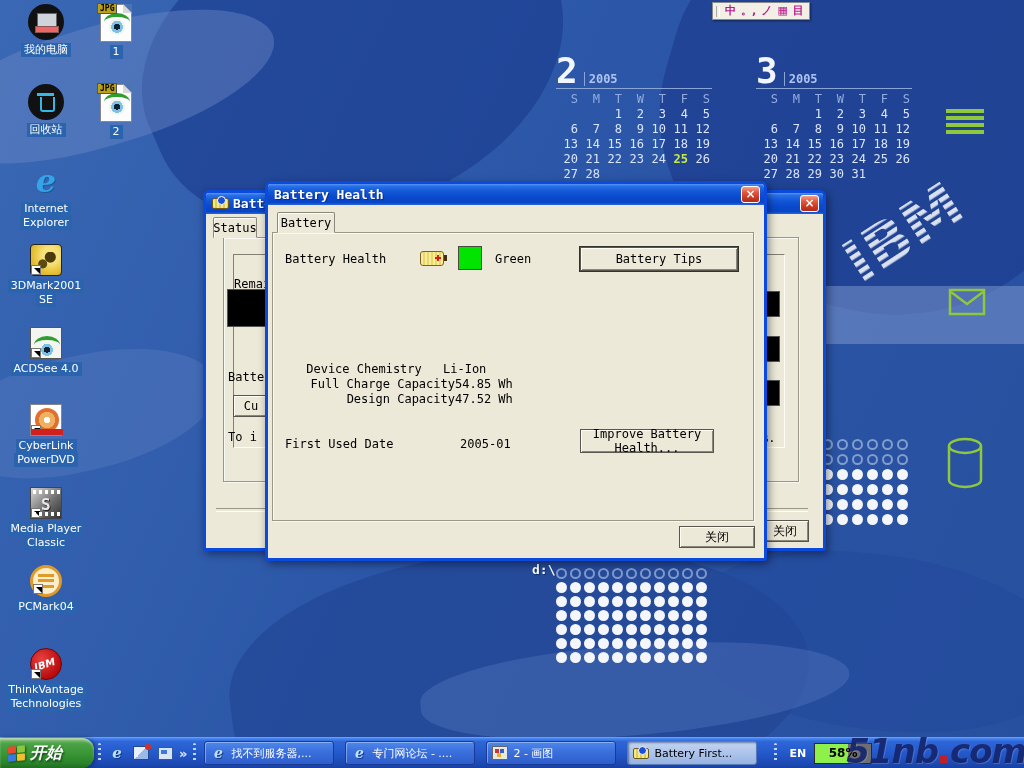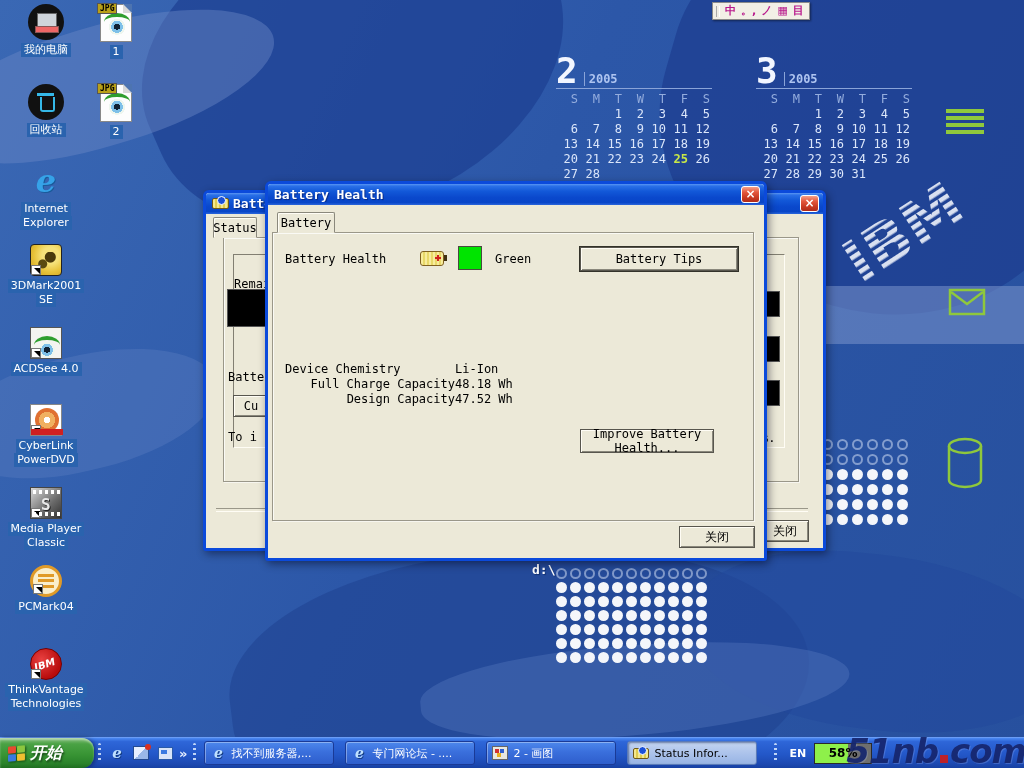--- a/index.html
+++ b/index.html
@@ -535,24 +535,28 @@
     </div>
     <div class="win-body">
       <div class="tab" style="left:9px;top:7px;width:58px;height:21px;">Battery</div>
       <div class="groupbox" style="left:4px;top:27px;width:482px;height:289px;background:#ece9d8;"></div>
       <div class="lbl mono" style="left:17px;top:47px;">Battery Health</div>
       <div class="batt-ic" style="position:absolute;left:152px;top:46px;"></div>
       <div style="position:absolute;left:190px;top:41px;width:22px;height:22px;background:#00e400;border:1px solid #4a4a40;"></div>
       <div class="lbl mono" style="left:227px;top:47px;">Green</div>
       <div class="btn" style="left:312px;top:42px;width:158px;height:24px;box-shadow:inset 1px 1px 0 #fffdf5,inset -1px -1px 0 #8a887c,0 0 0 1px #33322a;">Battery Tips</div>
       <div id="detail-rows" style="position:absolute;left:17px;top:153px;">
-          <div style="height: 15px;"><span class="mono" style="display: inline-block; width: 170px;">Device Chemistry</span><span class="mono">Li-Ion</span></div>
-          <div style="height: 15px;"><span class="mono" style="display: inline-block; width: 170px; text-align: right;">Full Charge Capacity</span><span class="mono">48.18 Wh</span></div>
+          <div style="height: 15px;"><span class="mono" style="display: inline-block; width: 158px; text-align: center;">Device Chemistry</span><span class="mono">Li-Ion</span></div>
+          <div style="height: 15px;"><span class="mono" style="display: inline-block; width: 170px; text-align: right;">Full Charge Capacity</span><span class="mono">54.85 Wh</span></div>
           <div style="height: 15px; text-align: right;"><span class="mono" style="display: inline-block; width: 170px;">Design Capacity</span><span class="mono">47.52 Wh</span></div>
         </div>
+      <div style="position:absolute;left:17px;top:228px;">
+        <span class="mono" style="display:inline-block;width:170px;">First Used Date</span>
+        <span class="mono">2005-01</span>
+      </div>
       <div class="btn" style="left:312px;top:224px;width:134px;height:24px;">Improve Battery Health...</div>
       <div class="btn" style="left:411px;top:321px;width:76px;height:22px;">关闭</div>
     </div>
   </div>
 
   <div class="taskbar">
     <div class="startbtn">
       <span class="winflag">
         <span class="wf-r"></span>
           <span class="wf-g"></span>
@@ -587,21 +591,21 @@
         <div class="tbtn">
           <span class="tic">
             <span class="tic-paint"></span>
           </span>
           <span class="tlabel">2 - 画图</span>
         </div>
         <div class="tbtn active">
           <span class="tic">
             <span class="tic-batt2"></span>
           </span>
-          <span class="tlabel">Status Infor...</span>
+          <span class="tlabel">Battery First...</span>
         </div>
       </div>
     <div class="tray">
       <span class="grip"></span>
       <span class="lang">EN</span>
       <div class="battgauge">
         <span class="g" id="gauge-fill" style="width: 58%;"></span>
         <span class="r"></span>
         <span class="pct">58%</span>
       </div>

